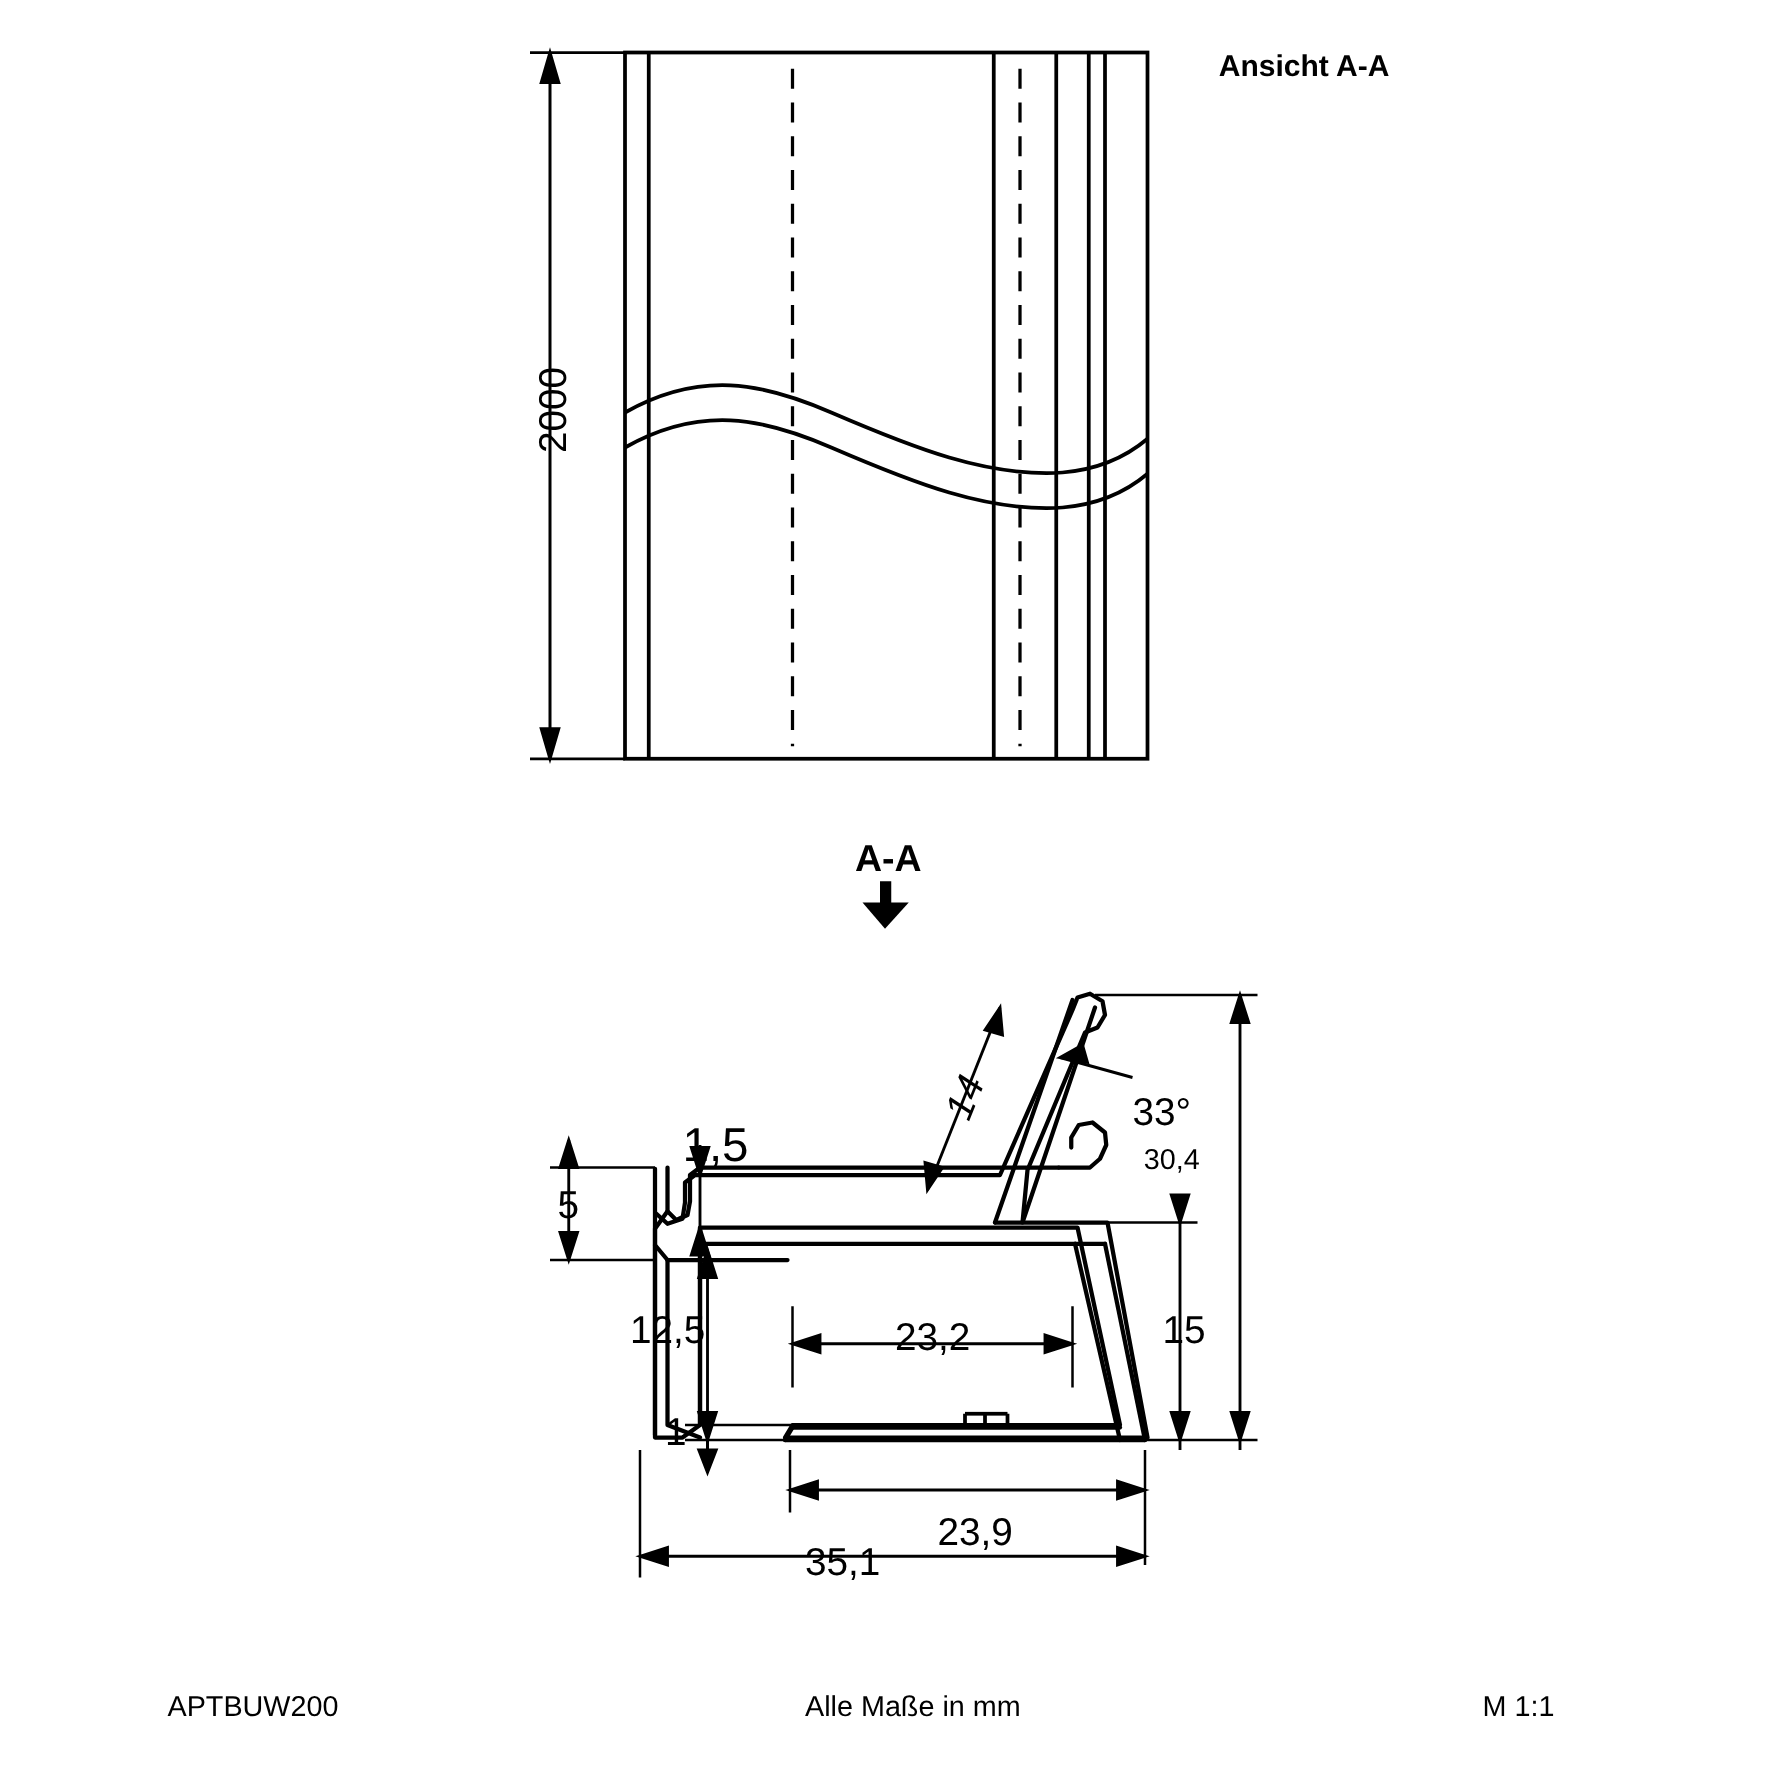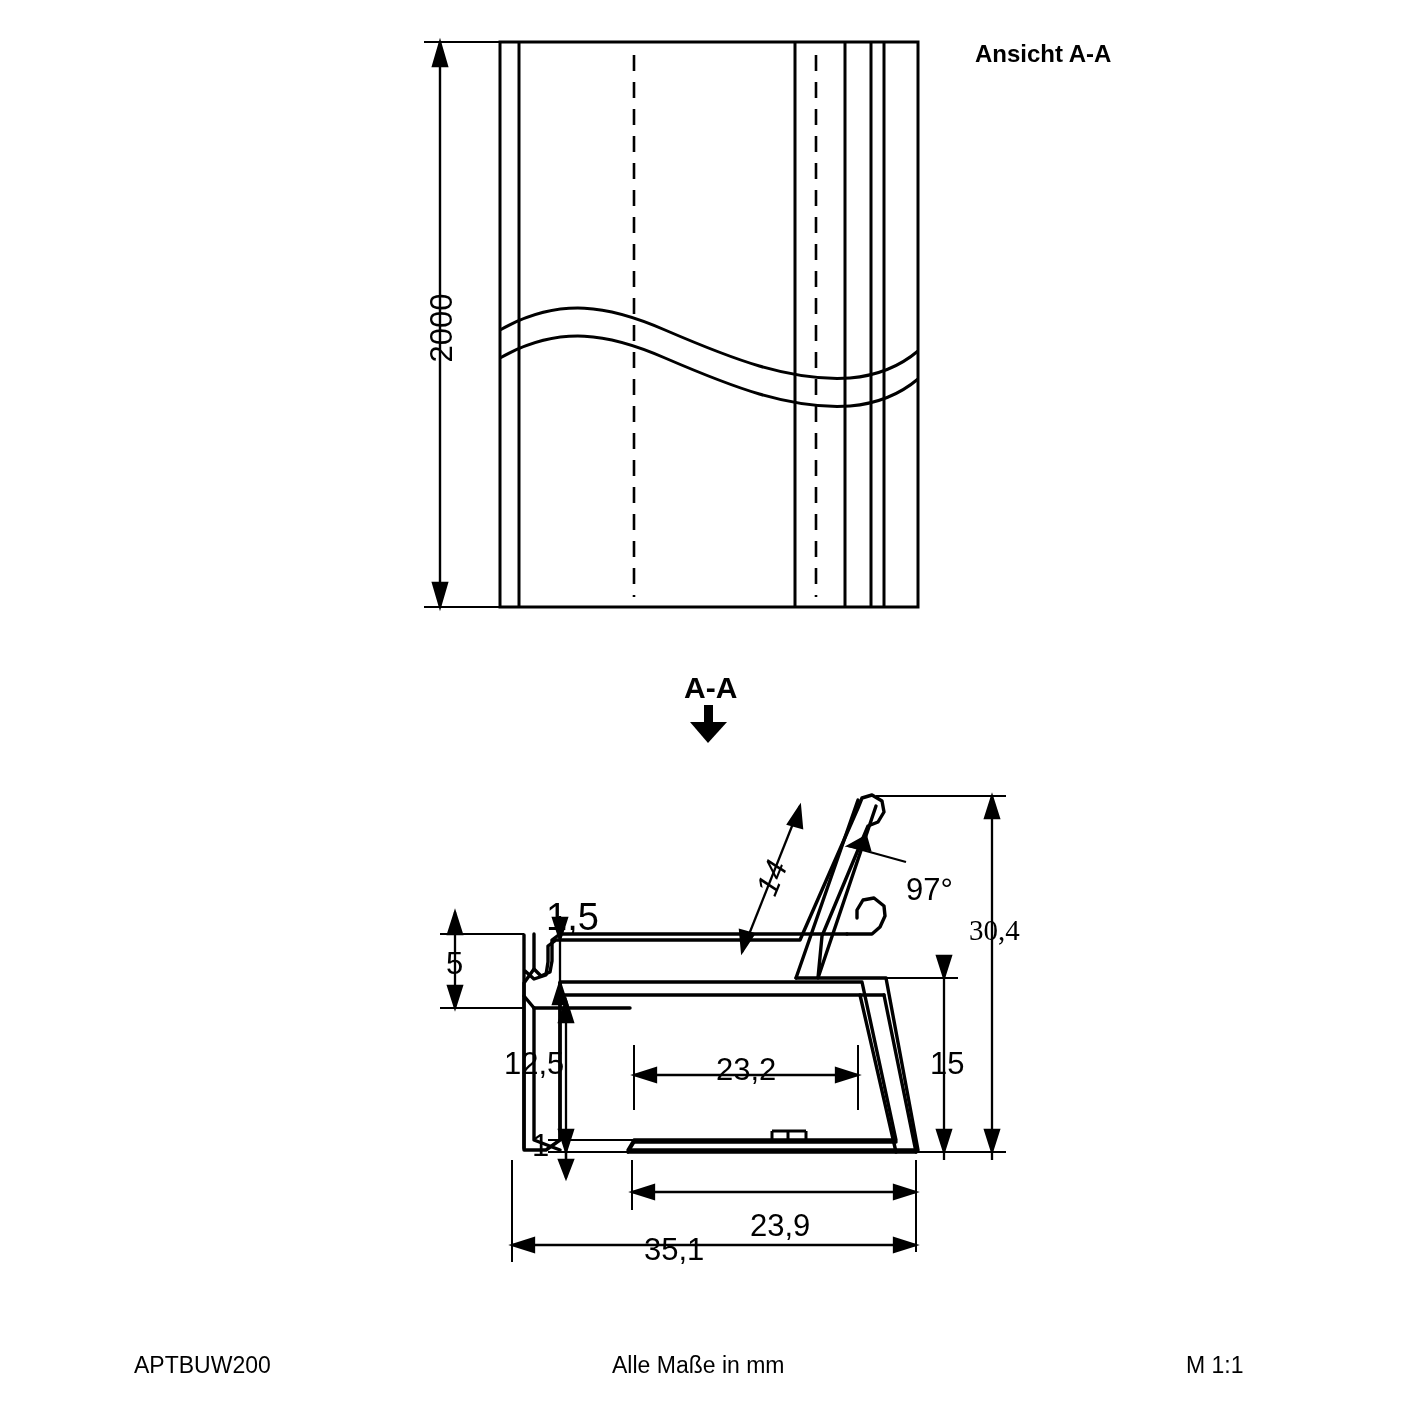--- a/index.html
+++ b/index.html
@@ -232,21 +232,21 @@
 <div class="lbl" style="left:532px; top:1128px; font-size:31px;">1</div>
 
 <div class="lbl" style="left:716px; top:1052px; font-size:31px;">23,2</div>
 
 <div class="lbl" style="left:750px; top:1208px; font-size:31px;">23,9</div>
 
 <div class="lbl" style="left:644px; top:1232px; font-size:31px;">35,1</div>
 
 <div class="lbl lbl-ital" style="left:755px; top:860px; font-size:31px; transform:rotate(-68deg); transform-origin:center center;">14</div>
 
-<div class="lbl" style="left:906px; top:872px; font-size:31px;">97°</div>
-
-<div class="lbl" style="left:969px; top:914px; font-size:29px;font-family:Liberation Serif, serif;">30,4</div>
+<div class="lbl" style="left:906px; top:872px; font-size:31px;">33°</div>
+
+<div class="lbl" style="left:915px; top:914px; font-size:23px;">30,4</div>
 
 <div class="lbl" style="left:930px; top:1046px; font-size:31px;">15</div>
 
 <div class="footer-text" style="left:134px;">APTBUW200</div>
-<div class="footer-text" style="left:612px;">Alle Maße in mm</div>
+<div class="footer-text" style="left:644px;">Alle Maße in mm</div>
 <div class="footer-text" style="left:1186px;">M 1:1</div>
 
 </body></html>

